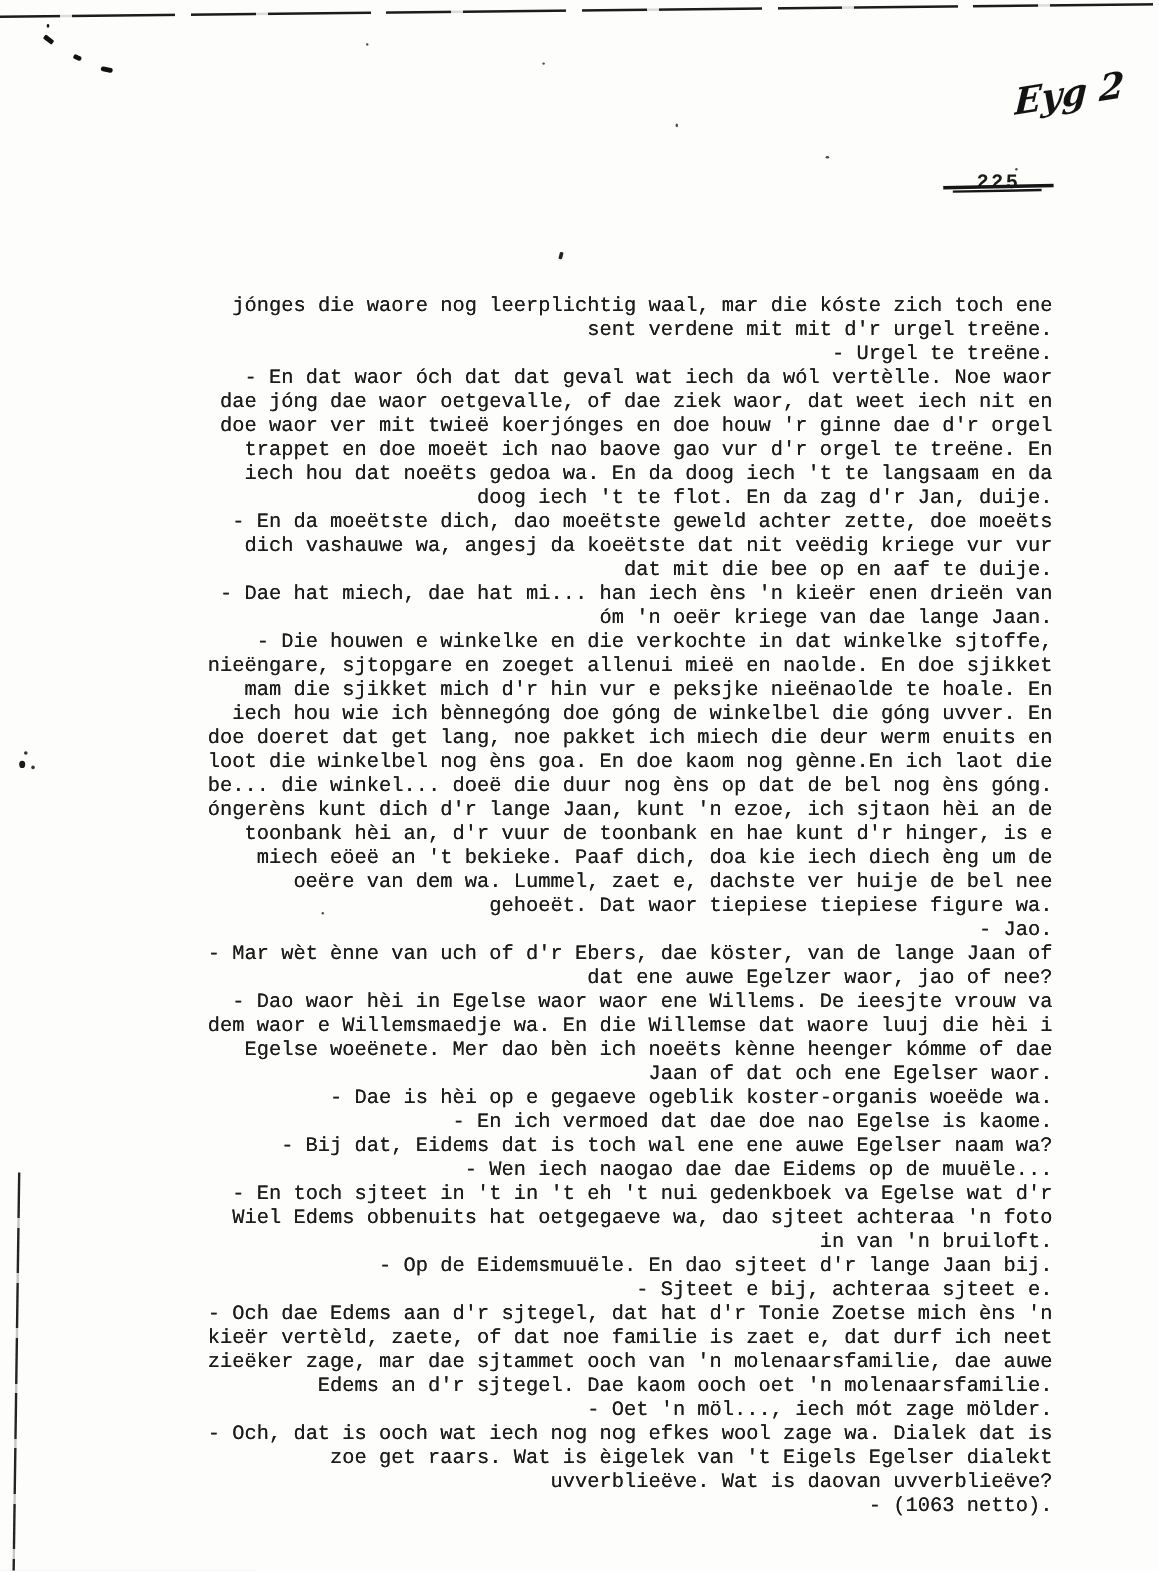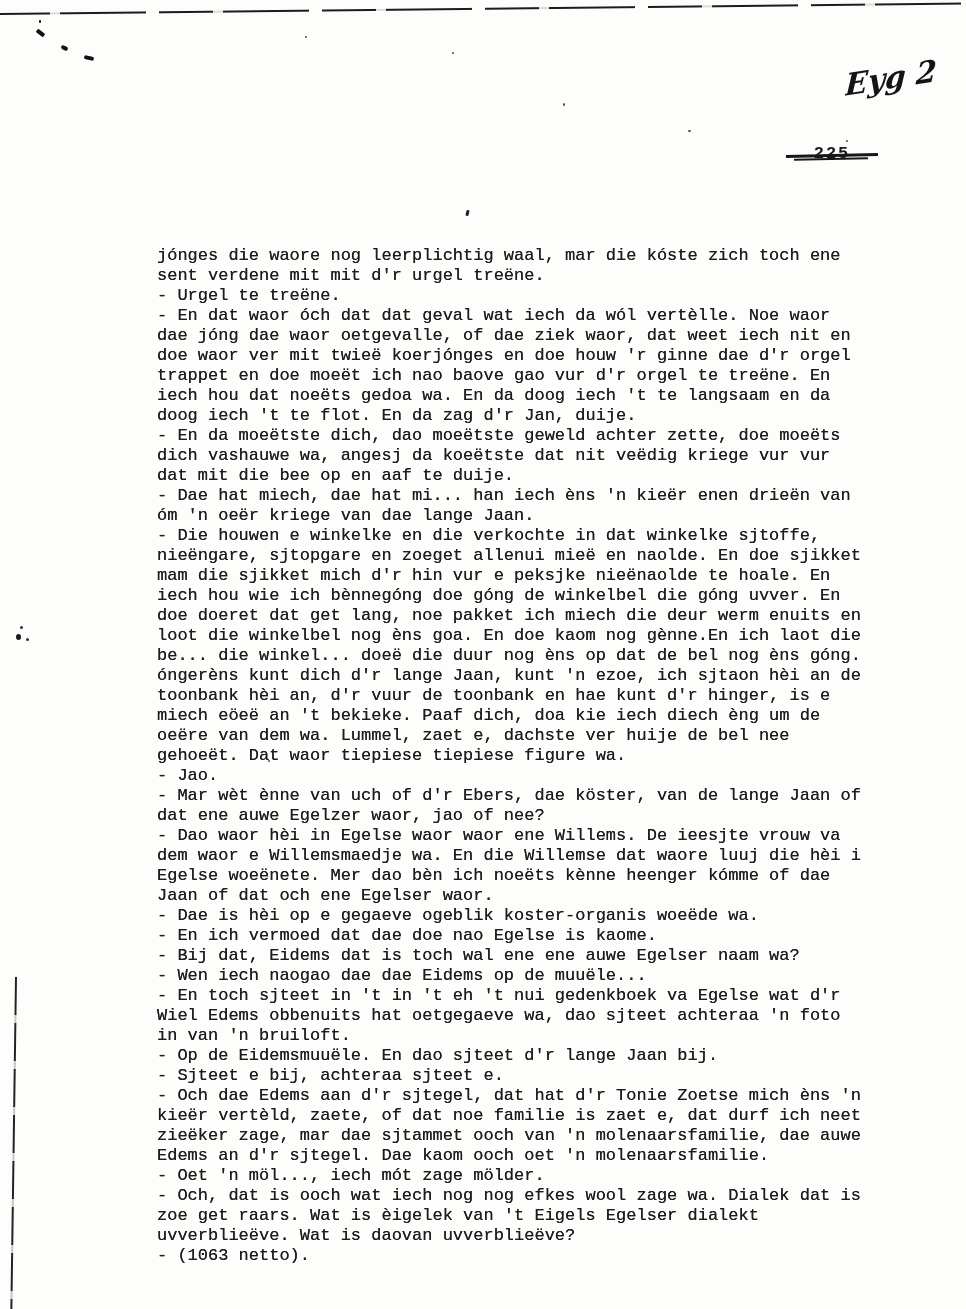--- a/index.html
+++ b/index.html
@@ -42,21 +42,21 @@
     position:absolute;left:6px;top:14px;width:74px;height:1.6px;background:#161616;
     transform:rotate(-1deg);
   }
   
   .textblock{
     position:absolute;left:157px;top:186px;width:720px;
     font-size:17px;line-height:20px;color:#1c1c1c;
     text-shadow:0 0 .5px rgba(20,20,20,.85);
     white-space:pre;
   }
-  .textblock .line{height:20px;}
+  .textblock .line{height:20px;text-align:right;}
   
   .mark{position:absolute;background:#111;border-radius:1px;}
   .m1{left:36px;top:31px;width:9px;height:4px;transform:rotate(38deg);}
   .m1b{left:39px;top:20px;width:2px;height:3px;}
   .m2{left:61px;top:46px;width:7px;height:4px;transform:rotate(24deg);border-radius:2px;}
   .m3{left:84px;top:56px;width:10px;height:4px;transform:rotate(12deg);border-radius:2px;}
   .speck{position:absolute;background:#4a4a4a;border-radius:50%;}
   .s1{left:305px;top:36px;width:2px;height:2px;}
   .s2{left:452px;top:52px;width:2px;height:2px;}
   .s3{left:563px;top:103px;width:2px;height:3px;}

